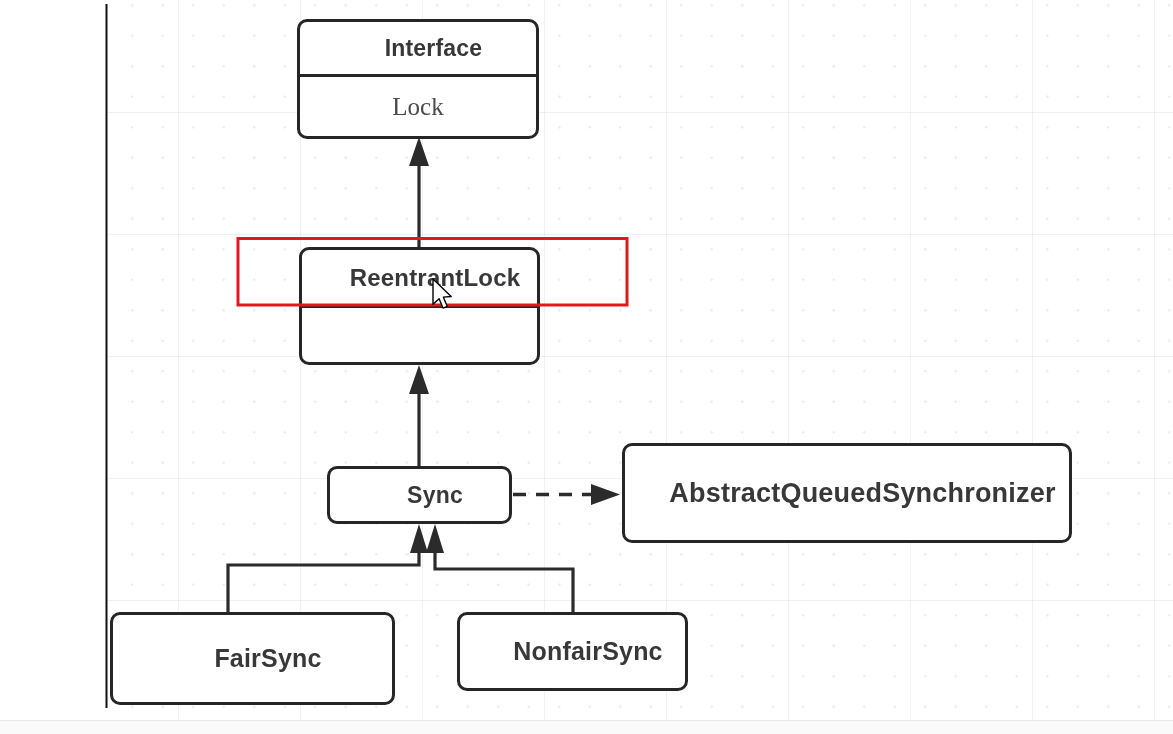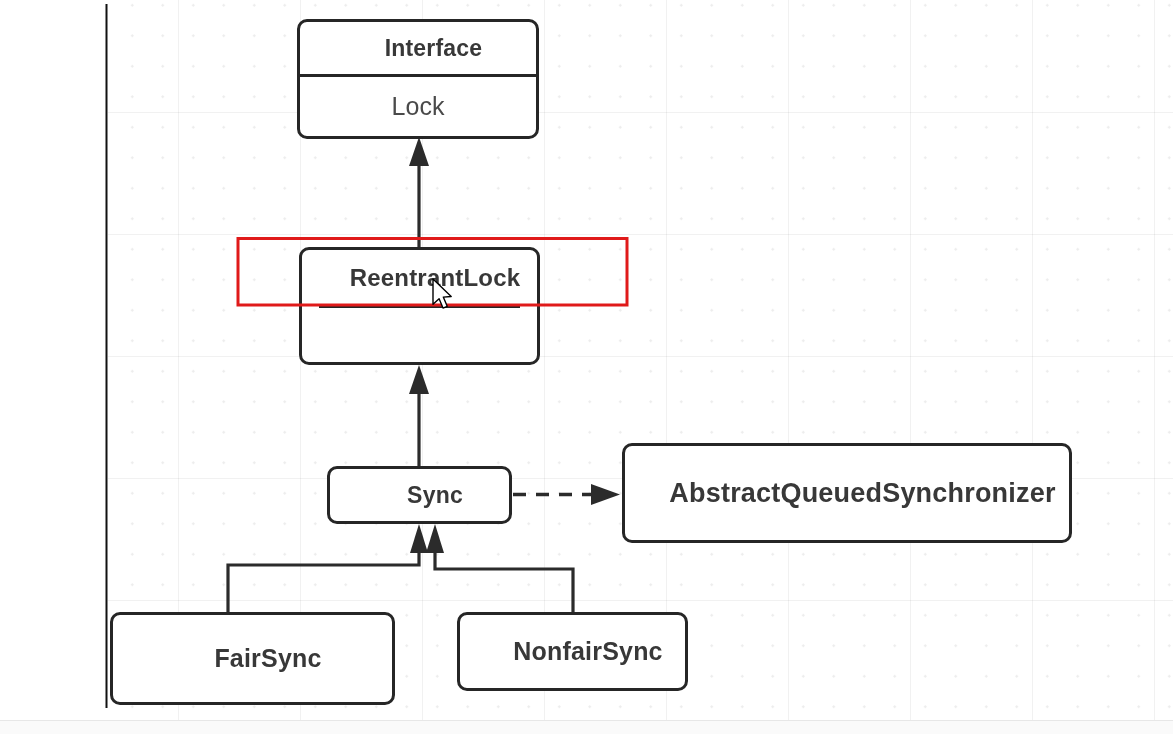--- a/index.html
+++ b/index.html
@@ -50,27 +50,27 @@
     flex-direction: column;
     color: #383838;
   }
   .node .row {
     display: flex;
     align-items: center;
     justify-content: center;
   }
   .node .divider { border-bottom: 3px solid #262626; }
   .title { font-weight: bold; letter-spacing: 0.2px; padding-left: 31px; }
-  .secondary { font-weight: 400; color: #4a4a4a; white-space: pre; }
+  .secondary { font-weight: 400; color: #4a4a4a; white-space: pre; font-family: Liberation Serif, serif; }
 
   #box-lock      { left: 297px; top:  19px; width: 242px; height: 120px; }
   #box-lock .row1 { height: 55px; font-size: 23px; }
   #box-lock .row2 { flex: 1; font-size: 25px; }
 
-  #box-reentrant { left: 299px; top: 247px; width: 241px; height: 118px; align-items: center; }
+  #box-reentrant { left: 299px; top: 247px; width: 241px; height: 118px; }
   #box-reentrant .row1 { height: 58px; font-size: 24px; }
   #box-reentrant .row2 { flex: 1; font-size: 22px; }
 
   #box-sync      { left: 327px; top: 466px; width: 185px; height: 58px; font-size: 23px; }
   #box-aqs       { left: 622px; top: 443px; width: 450px; height: 100px; font-size: 27px; }
   #box-fair      { left: 110px; top: 612px; width: 285px; height: 93px; font-size: 25px; }
   #box-nonfair   { left: 457px; top: 612px; width: 231px; height: 79px; font-size: 25px; }
   .single { align-items: center; justify-content: center; flex-direction: row; }
 </style>
 </head>

